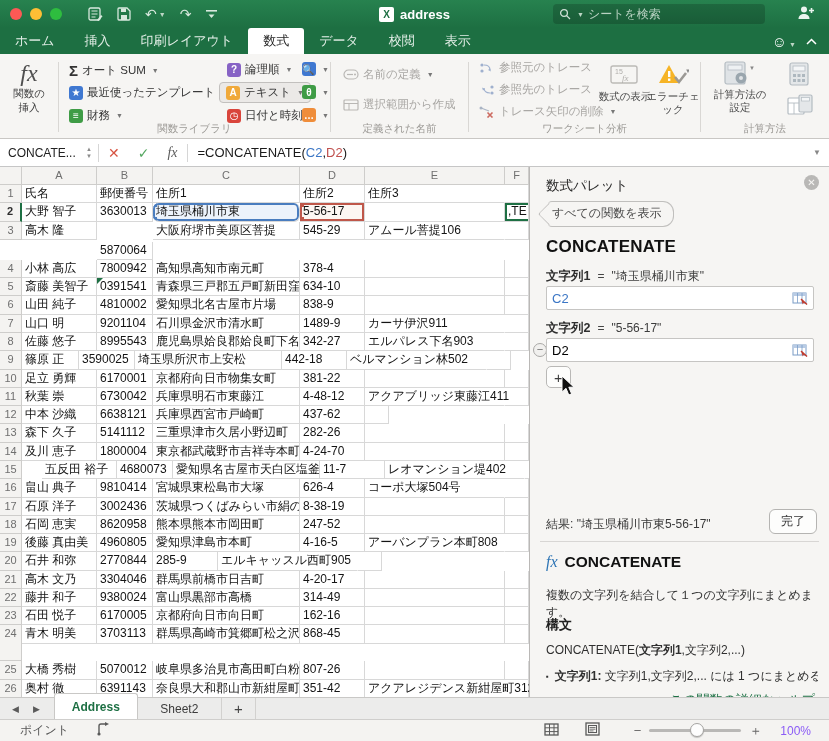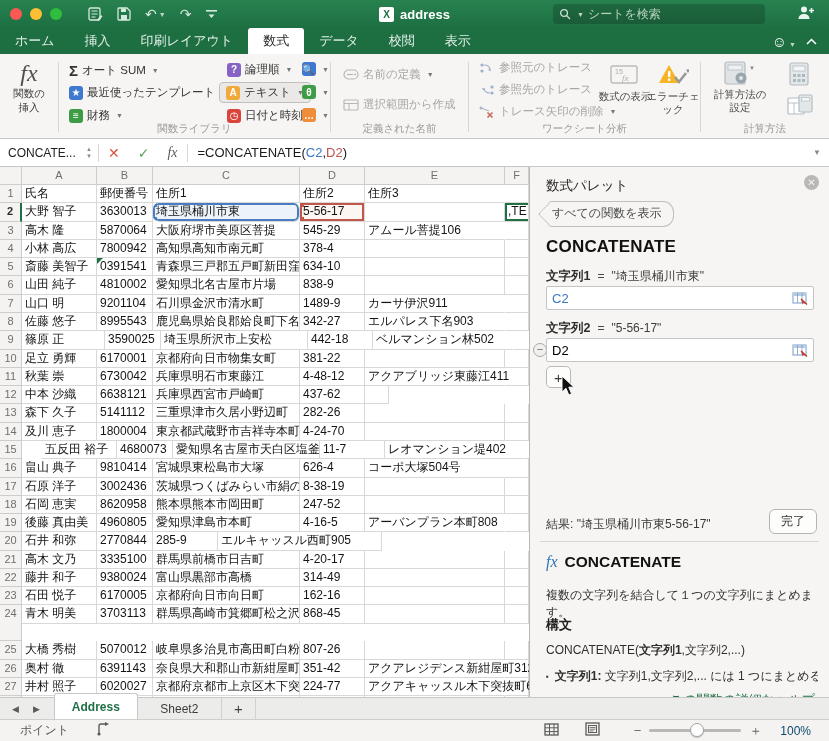--- a/index.html
+++ b/index.html
@@ -118,21 +118,21 @@
 
   
   .statusbar { position:absolute; left:0; top:719px; width:829px; height:22px; background:#f4f3f1; border-top:1px solid #cfcecc; display:flex; align-items:center; }
   .smode { margin-left:20px; font-size:12px; color:#555; }
   .sicon { margin-left:26px; }
   .sright { margin-left:auto; display:flex; align-items:center; gap:0; padding-right:18px; }
   .viewico { margin-right:26px; }
   .zminus,.zplus { font-size:13px; color:#666; padding:0 8px; }
   .ztrack { width:92px; height:3px; background:#b9b8b6; border-radius:2px; position:relative; }
   .zthumb { position:absolute; left:41px; top:-6px; width:14px; height:14px; border-radius:50%; background:#fdfdfd; border:1px solid #a6a5a3; box-shadow:0 1px 1px rgba(0,0,0,0.2); }
-  .zpct { font-size:12px; color:#0c4a6e; margin-left:10px; }
+  .zpct { font-size:12px; color:#8b5cf6; margin-left:10px; }
 </style>
 </head>
 <body>
 
 <div id="app">
 
   <div class="titlebar">
     <div class="lights">
       <div class="light red"></div>
       <div class="light yellow"></div>
@@ -420,21 +420,21 @@
         <div class="gc" style="width: 75px; height: 18.285px;">大野 智子</div>
         <div class="gc" style="width: 56px; height: 18.285px;">3630013</div>
         <div class="gc c2sel" style="width: 147px; height: 18.285px;">埼玉県桶川市東</div>
         <div class="gc d2sel" style="width: 65px; height: 18.285px;">5-56-17</div>
         <div class="gc" style="width: 140px; height: 18.285px;"></div>
         <div class="gc f2sel" style="width: 24px; height: 18.285px;">,TE</div>
       </div>
       <div class="grow">
         <div class="hc" style="width: 22px; height: 18.285px;">3</div>
         <div class="gc" style="width: 75px; height: 18.285px;">高木 隆</div>
-        <div class="gc" style="width: 56px; height: 18.285px;">5870064</div>
+        <div class="gc" style="width: 56px; height: 18.285px; margin-top: 20px;">5870064</div>
         <div class="gc" style="width: 147px; height: 18.285px;">大阪府堺市美原区菩提</div>
         <div class="gc" style="width: 65px; height: 18.285px;">545-29</div>
         <div class="gc ovf" style="width: 140px; height: 18.285px;">アムール菩提106</div>
         <div class="gc" style="width: 24px; height: 18.285px;"></div>
       </div>
       <div class="grow">
         <div class="hc" style="width: 22px; height: 18.285px;">4</div>
         <div class="gc" style="width: 75px; height: 18.285px;">小林 高広</div>
         <div class="gc" style="width: 56px; height: 18.285px;">7800942</div>
         <div class="gc" style="width: 147px; height: 18.285px;">高知県高知市南元町</div>
@@ -473,21 +473,21 @@
         <div class="hc" style="width: 22px; height: 18.285px;">8</div>
         <div class="gc" style="width: 75px; height: 18.285px;">佐藤 悠子</div>
         <div class="gc" style="width: 56px; height: 18.285px;">8995543</div>
         <div class="gc" style="width: 147px; height: 18.285px;">鹿児島県姶良郡姶良町下名</div>
         <div class="gc" style="width: 65px; height: 18.285px;">342-27</div>
         <div class="gc ovf" style="width: 140px; height: 18.285px;">エルパレス下名903</div>
         <div class="gc" style="width: 24px; height: 18.285px;"></div>
       </div>
       <div class="grow">
         <div class="hc" style="width: 22px; height: 18.285px;">9</div>
-        <div class="gc" style="width: 83px; height: 18.285px;">篠原 正</div>
+        <div class="gc" style="width: 57px; height: 18.285px;">篠原 正</div>
         <div class="gc" style="width: 56px; height: 18.285px;">3590025</div>
         <div class="gc" style="width: 147px; height: 18.285px;">埼玉県所沢市上安松</div>
         <div class="gc" style="width: 65px; height: 18.285px;">442-18</div>
         <div class="gc ovf" style="width: 140px; height: 18.285px;">ベルマンション林502</div>
         <div class="gc" style="width: 24px; height: 18.285px;"></div>
       </div>
       <div class="grow">
         <div class="hc" style="width: 22px; height: 18.285px;">10</div>
         <div class="gc" style="width: 75px; height: 18.285px;">足立 勇輝</div>
         <div class="gc" style="width: 56px; height: 18.285px;">6170001</div>
@@ -580,21 +580,21 @@
         <div class="hc" style="width: 22px; height: 18.285px;">20</div>
         <div class="gc" style="width: 75px; height: 18.285px;">石井 和弥</div>
         <div class="gc" style="width: 56px; height: 18.285px;">2770844</div>
         <div class="gc" style="width: 65px; height: 18.285px;">285-9</div>
         <div class="gc ovf" style="width: 140px; height: 18.285px;">エルキャッスル西町905</div>
         <div class="gc" style="width: 24px; height: 18.285px;"></div>
       </div>
       <div class="grow">
         <div class="hc" style="width: 22px; height: 18.285px;">21</div>
         <div class="gc" style="width: 75px; height: 18.285px;">高木 文乃</div>
-        <div class="gc" style="width: 56px; height: 18.285px;">3335100</div>
+        <div class="gc" style="width: 56px; height: 18.285px;">3304046</div>
         <div class="gc" style="width: 147px; height: 18.285px;">群馬県前橋市日吉町</div>
         <div class="gc" style="width: 65px; height: 18.285px;">4-20-17</div>
         <div class="gc" style="width: 140px; height: 18.285px;"></div>
         <div class="gc" style="width: 24px; height: 18.285px;"></div>
       </div>
       <div class="grow">
         <div class="hc" style="width: 22px; height: 18.285px;">22</div>
         <div class="gc" style="width: 75px; height: 18.285px;">藤井 和子</div>
         <div class="gc" style="width: 56px; height: 18.285px;">9380024</div>
         <div class="gc" style="width: 147px; height: 18.285px;">富山県黒部市高橋</div>

